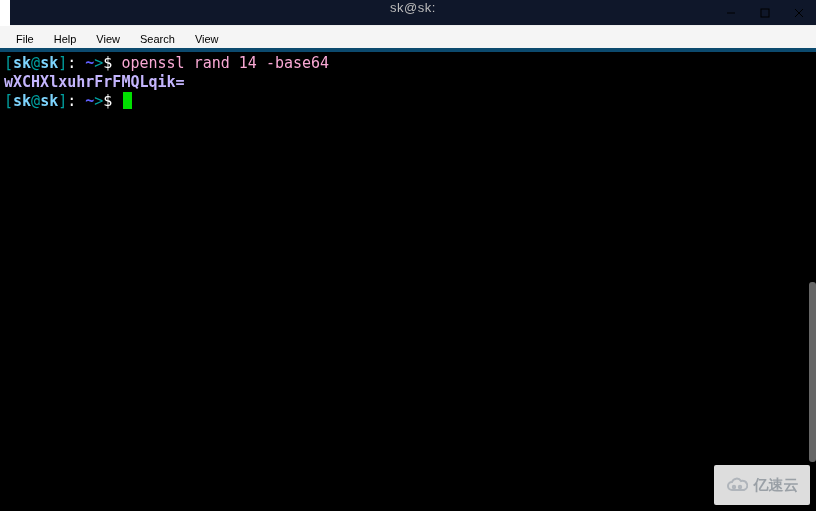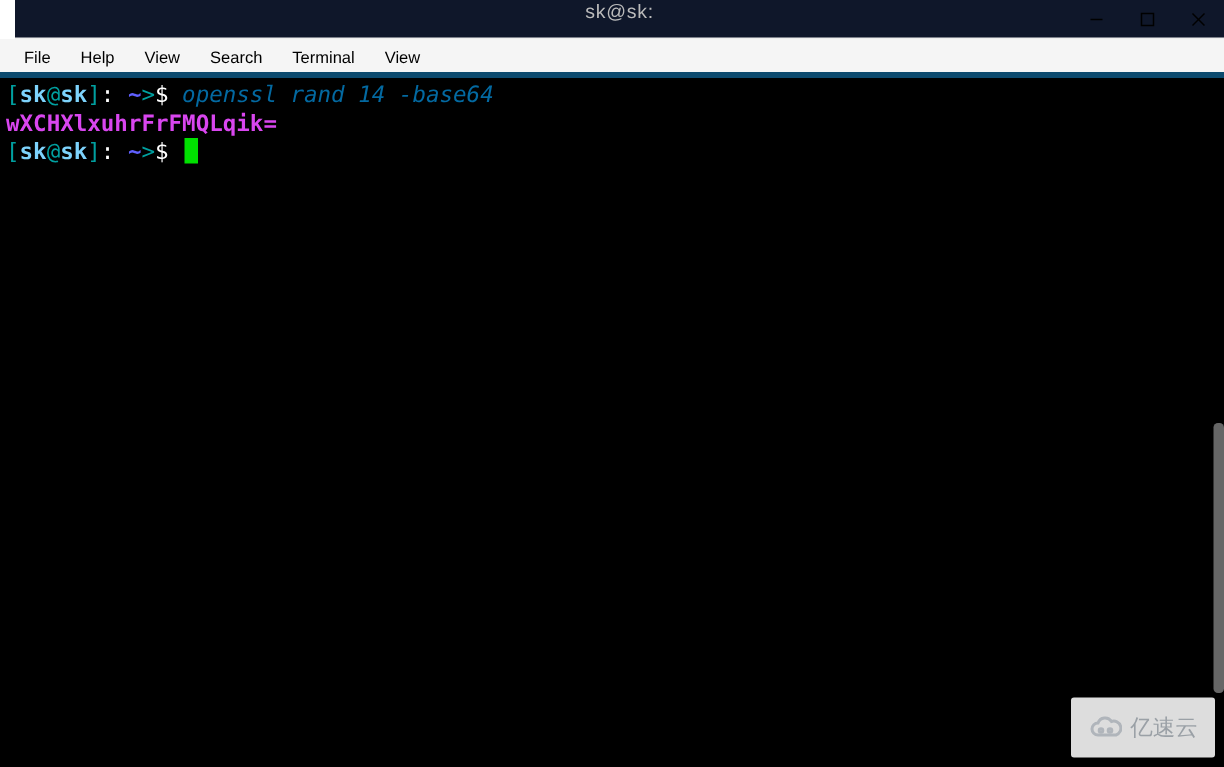--- a/index.html
+++ b/index.html
@@ -68,22 +68,22 @@
       font-family: "DejaVu Sans Mono", "Liberation Mono", Consolas, monospace;
       font-size: 15px;
       line-height: 19px;
       padding: 2px 4px;
       color: #fff;
       white-space: pre;
     }
     .c-teal   { color: #00a0a0; }
     .c-teal-b { color: #7dd3fc; font-weight: bold; }
     .c-blue   { color: #6060ff; font-weight: bold; }
-    .c-green  { color: #0369a1; font-style: italic; }
-    .c-green-b{ color: #d946ef; font-weight: bold; }
+    .c-green  { color: #f9a8d4; }
+    .c-green-b{ color: #c4b5fd; font-weight: bold; }
     .cursor {
       display: inline-block;
       width: 9px;
       height: 17px;
       background: #00e000;
       vertical-align: -3px;
       margin-left: 2px;
     }
     .scrollbar {
       position: absolute;
@@ -100,21 +100,21 @@
       bottom: 6px;
       width: 96px;
       height: 40px;
       background: rgba(245,245,245,0.9);
       display: flex;
       align-items: center;
       justify-content: center;
       gap: 6px;
       color: #9aa0a6;
       font-size: 15px;
-      font-weight: 400;
+      font-weight: 700;
       border-radius: 2px;
     }
     .watermark svg { stroke: #b0b5bb; fill: none; stroke-width: 2; }
   </style>
 </head>
 <body>
 
 <div class="window">
   <div class="titlebar">
     <span class="titlebar-title">sk@sk:</span>
@@ -136,21 +136,20 @@
           </svg>
       </div>
     </div>
   </div>
 
   <div class="menubar">
     <div class="menu-item">File</div>
     <div class="menu-item">Help</div>
     <div class="menu-item">View</div>
     <div class="menu-item">Search</div>
-    <div class="menu-item">Terminal</div>
     <div class="menu-item">View</div>
   </div>
 
   <div class="terminal-wrap">
     <div class="terminal"><span class="c-teal">[</span><span class="c-teal-b">sk</span><span class="c-teal">@</span><span class="c-teal-b">sk</span><span class="c-teal">]</span><span>: </span><span class="c-blue">~</span><span class="c-teal">&gt;</span><span>$</span> <span class="c-green">openssl</span> <span class="c-green">rand</span> <span class="c-green">14</span> <span class="c-green">-base64</span>
 <span class="c-green-b">wXCHXlxuhrFrFMQLqik=</span>
 <span class="c-teal">[</span><span class="c-teal-b">sk</span><span class="c-teal">@</span><span class="c-teal-b">sk</span><span class="c-teal">]</span><span>: </span><span class="c-blue">~</span><span class="c-teal">&gt;</span><span>$</span> <span class="cursor"></span></div>
     <div class="scrollbar"></div>
     <div class="watermark">
       <svg width="22" height="16" viewBox="0 0 22 16">

